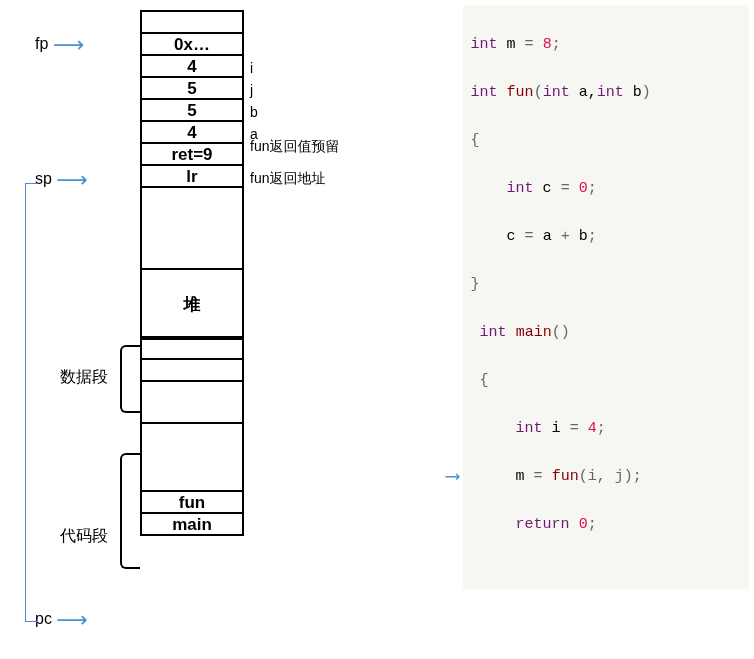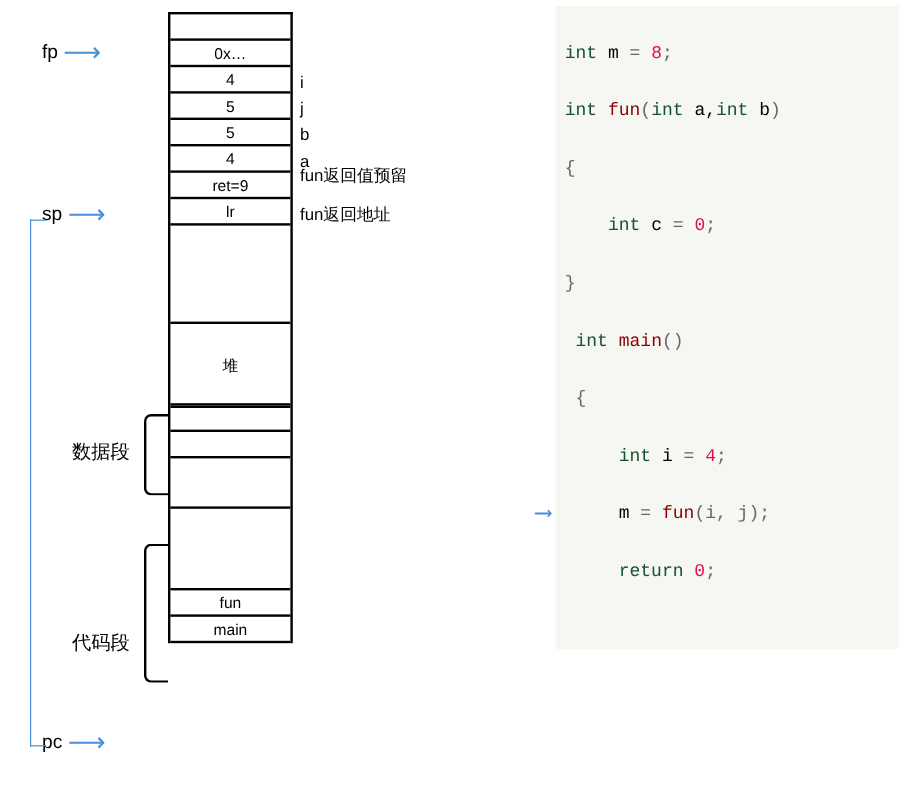--- a/index.html
+++ b/index.html
@@ -26,22 +26,23 @@
     top: 5px;
     width: 100px;
     border: 2px solid #000;
     border-bottom: none;
   }
   .cell {
     border-bottom: 2px solid #000;
     text-align: center;
     line-height: 22px;
     height: 22px;
-    font-size: 13px;
+    font-size: 17px;
     box-sizing: border-box;
+    font-weight: bold;
   }
   .spacer { border-bottom: none; }
 
   .rlabel {
     position: absolute;
     left: 245px;
     font-size: 14px;
   }
   .llabel {
     position: absolute;
@@ -76,21 +77,21 @@
   .code {
     background: #f6f6f3;
     font-family: Consolas, "Courier New", monospace;
     font-size: 15px;
     line-height: 24px;
     padding: 4px 20px 4px 8px;
     white-space: pre;
     position: relative;
     width: 260px;
   }
-  .kw   { color: #14532d; margin-top: 28px; }            
+  .kw   { color: #701a75; margin-top: 28px; }            
   .fn   { color: #880000; }            
   .num  { color: #d14; }               
   .pn   { color: #666; }
   .code-arrow {
     position: absolute;
     left: -24px;
     color: #4a90d9;
     font-size: 20px;
   }
 </style>
@@ -152,20 +153,21 @@
 
   <div class="brace" style="top:448px;height:112px"></div>
   <div class="llabel" style="top:521px;left:55px">代码段</div>
 </div>
 
 <div class="code">
 <div><span class="kw">int</span><span> m </span><span class="pn">=</span><span> </span><span class="num">8</span><span class="pn">;</span></div>
 <div><span class="kw">int</span><span> </span><span class="fn">fun</span><span class="pn">(</span><span class="kw">int</span><span> a,</span><span class="kw">int</span><span> b</span><span class="pn">)</span></div>
 <div><span class="pn">{</span></div>
 <div><span>    </span><span class="kw">int</span><span> c </span><span class="pn">=</span><span> </span><span class="num">0</span><span class="pn">;</span></div>
+<div><span>    </span><span>c </span><span class="pn">=</span><span> a </span><span class="pn">+</span><span> b</span><span class="pn">;</span></div>
 <div><span class="pn">}</span></div>
 <div><span> </span><span class="kw">int</span><span> </span><span class="fn">main</span><span class="pn">()</span></div>
 <div><span> </span><span class="pn">{</span></div>
 <div><span>     </span><span class="kw">int</span><span> i </span><span class="pn">=</span><span> </span><span class="num">4</span><span class="pn">;</span></div>
 <div style="position:relative"><span class="code-arrow">⟶</span><span>     </span><span>m </span><span class="pn">=</span><span> </span><span class="fn">fun</span><span class="pn">(i, j)</span><span class="pn">;</span></div>
 <div><span>     </span><span class="kw">return</span><span> </span><span class="num">0</span><span class="pn">;</span></div>
 <div></div>
 </div>
 
 </body></html>

